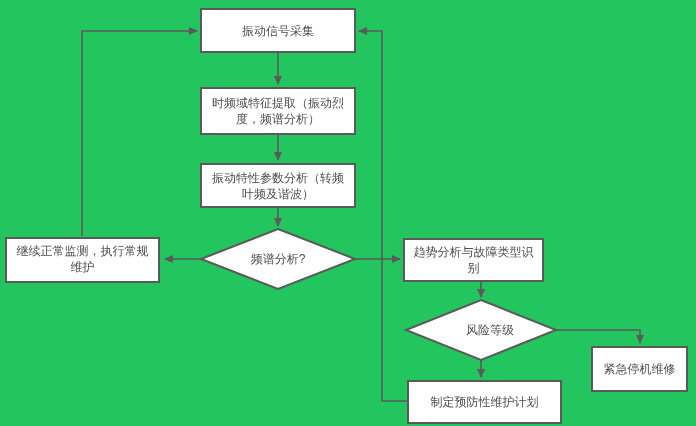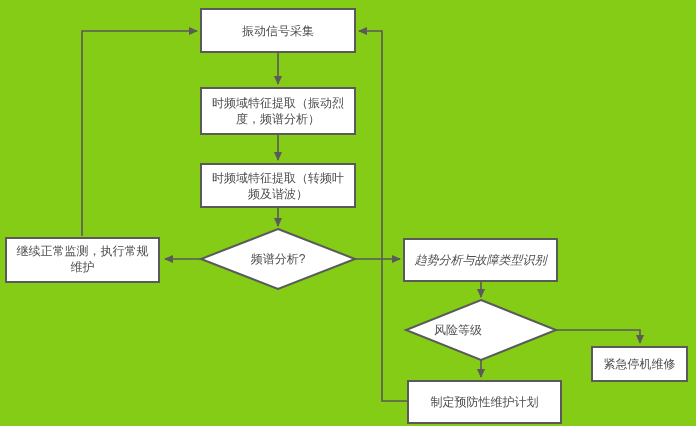--- a/index.html
+++ b/index.html
@@ -5,21 +5,21 @@
   html, body {
     margin: 0;
     padding: 0;
     background: #ffffff;
     font-family: "Liberation Sans", "DejaVu Sans", sans-serif;
   }
   .stage {
     position: relative;
     width: 696px;
     height: 426px;
-    background: #84cc16;
+    background: #22c55e;
     overflow: hidden;
   }
   .stage svg {
     position: absolute;
     left: 0;
     top: 0;
   }
   .node {
     position: absolute;
     box-sizing: border-box;
@@ -85,40 +85,40 @@
 
   <div class="node" style="left:200px; top:8px; width:156px; height:45px;">
     <span>振动信号采集</span>
   </div>
 
   <div class="node" style="left:200px; top:87px; width:156px; height:48px;">
     <span>时频域特征提取（振动烈度，频谱分析）</span>
   </div>
 
   <div class="node" style="left:200px; top:163px; width:156px; height:45px;">
-    <span>时频域特征提取（转频叶频及谐波）</span>
+    <span>振动特性参数分析（转频叶频及谐波）</span>
   </div>
 
   <div class="node" style="left:5px; top:237px; width:155px; height:46px;font-family:Liberation Mono, monospace;">
     <span>继续正常监测，执行常规维护</span>
   </div>
 
-  <div class="node" style="left:403px; top:238px; width:155px; height:44px;font-style:italic;">
+  <div class="node" style="left:403px; top:238px; width:141px; height:44px;">
     <span>趋势分析与故障类型识别</span>
   </div>
 
-  <div class="node" style="left:591px; top:346px; width:97px; height:36px;">
+  <div class="node" style="left:591px; top:346px; width:97px; height:46px;">
     <span>紧急停机维修</span>
   </div>
 
   <div class="node" style="left:407px; top:380px; width:155px; height:44px;">
     <span>制定预防性维护计划</span>
   </div>
 
   <div class="dlabel" style="left:218px; top:243px; width:120px; height:32px;">
     <span>频谱分析?</span>
   </div>
 
-  <div class="dlabel" style="left:398px; top:314px; width:120px; height:32px;">
+  <div class="dlabel" style="left:430px; top:314px; width:120px; height:32px;">
     <span>风险等级</span>
   </div>
 
 </div>
 
 </body></html>

